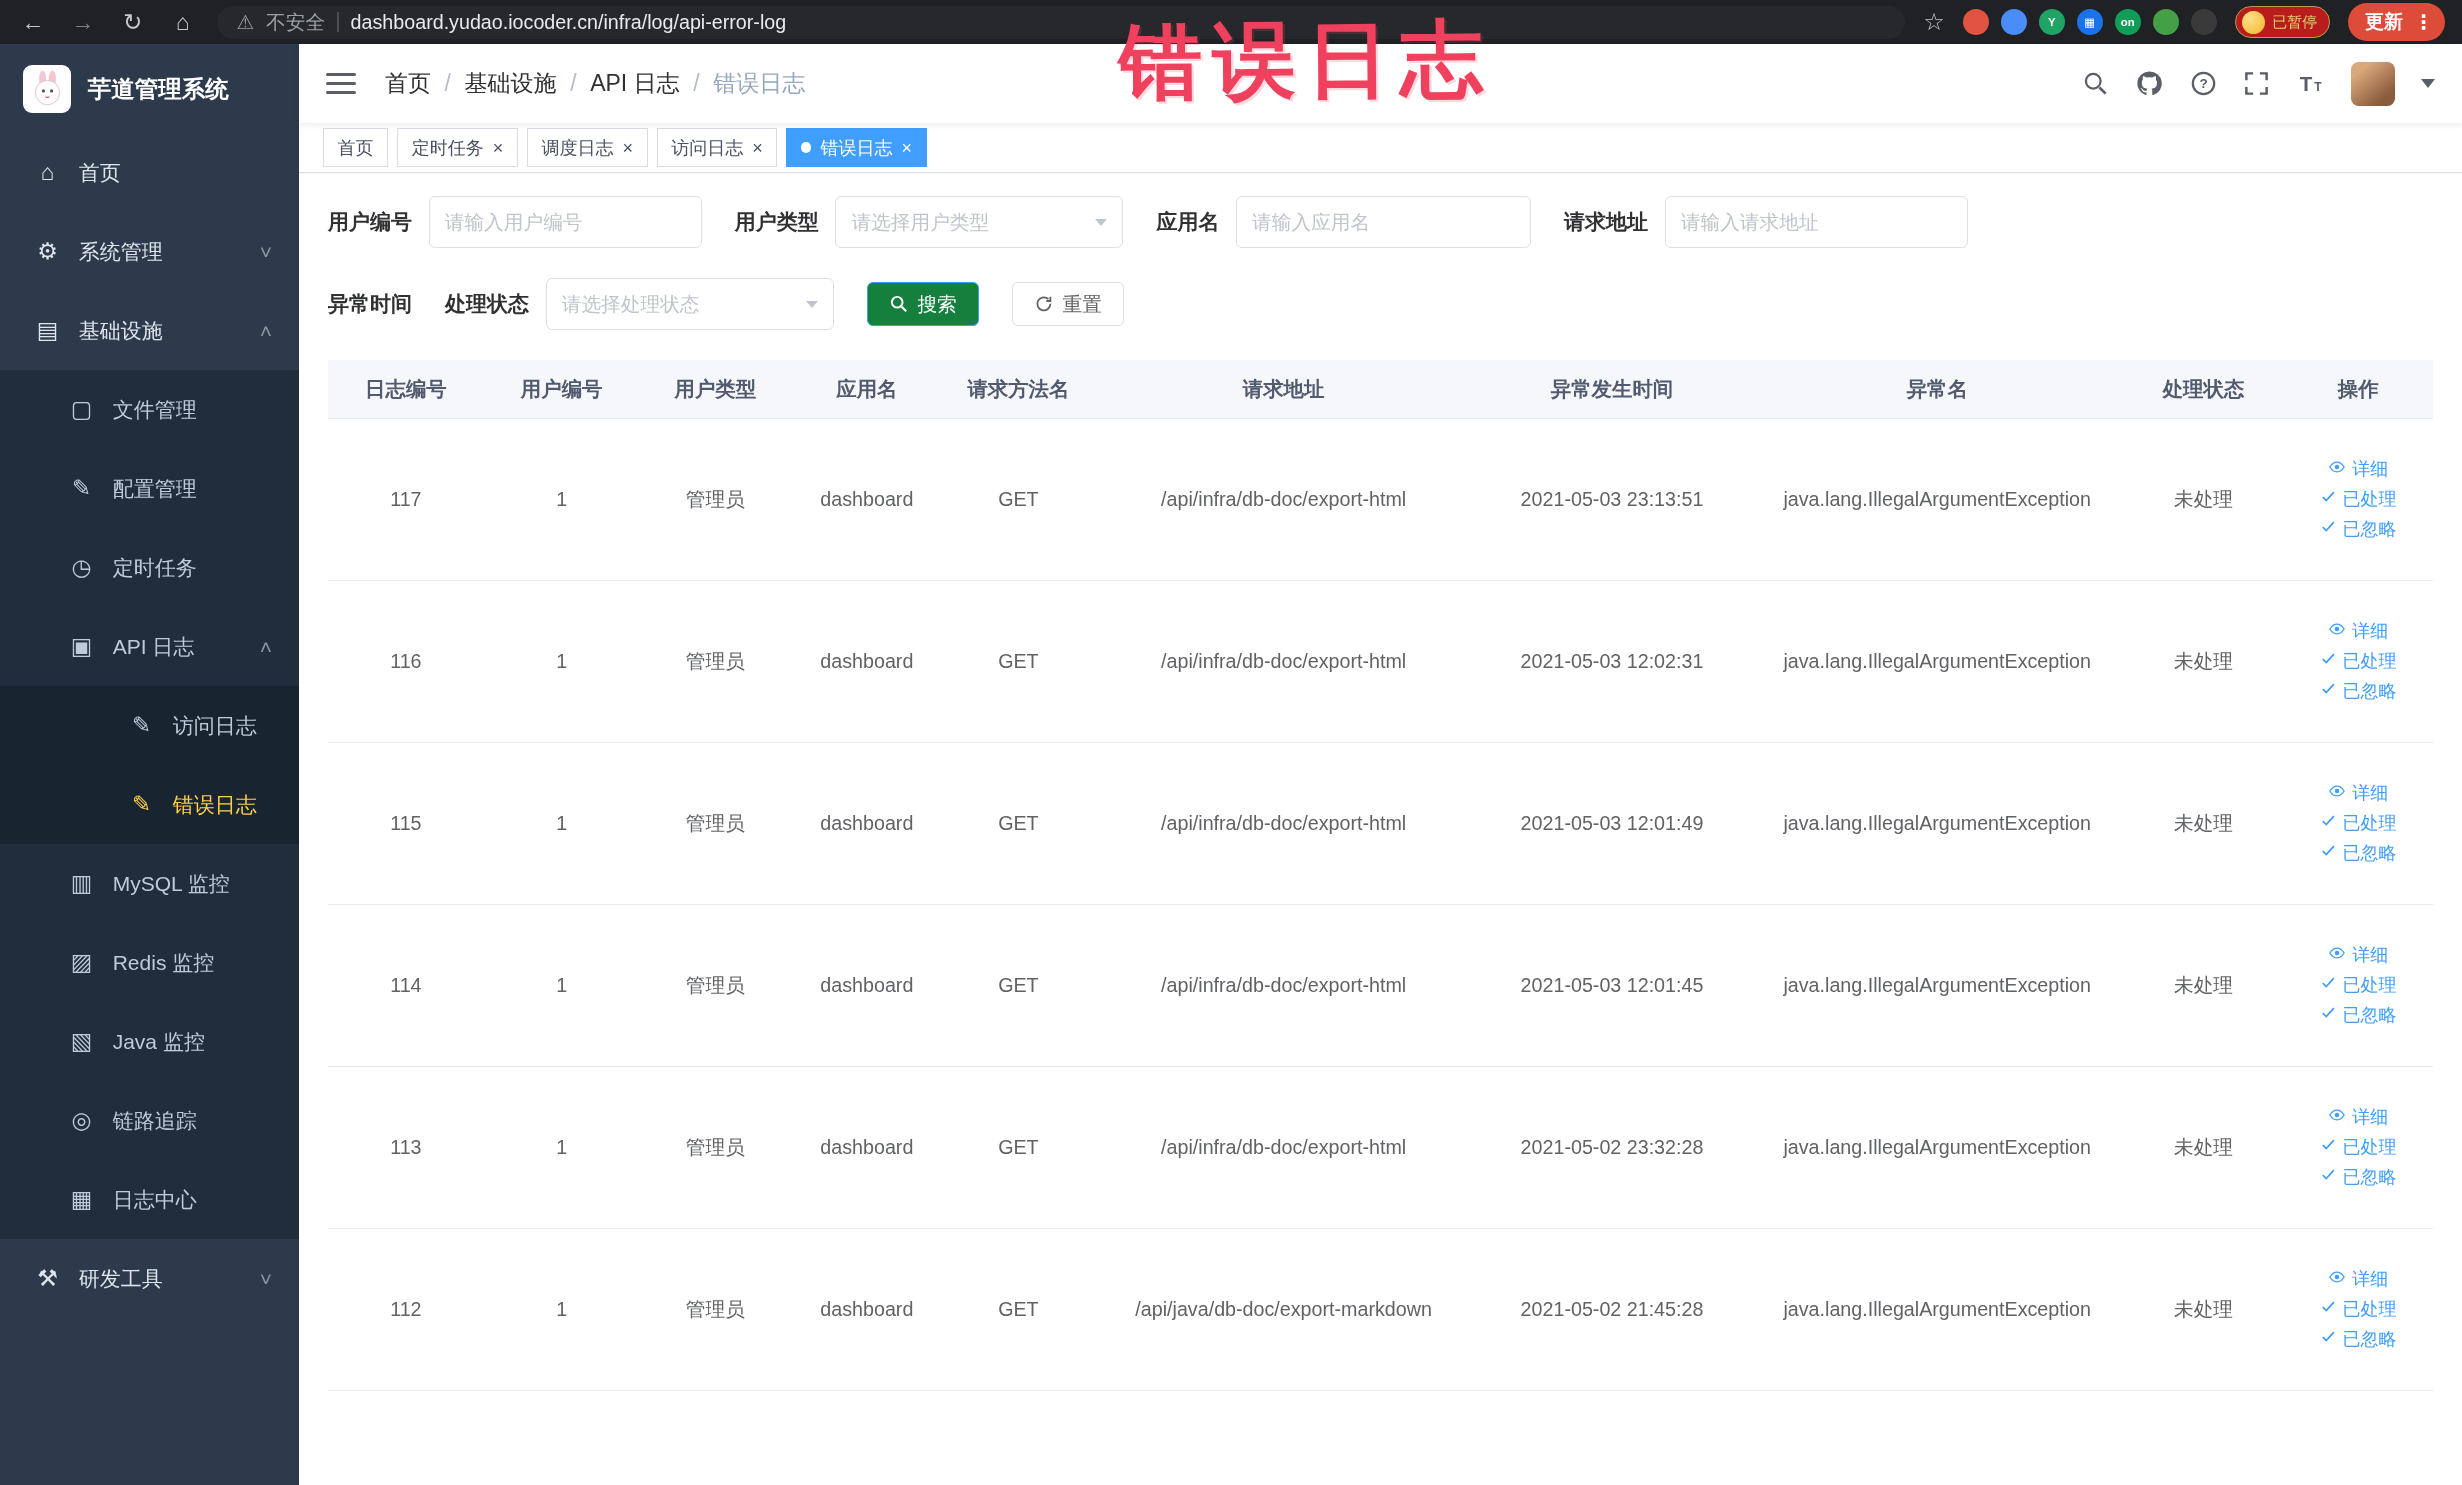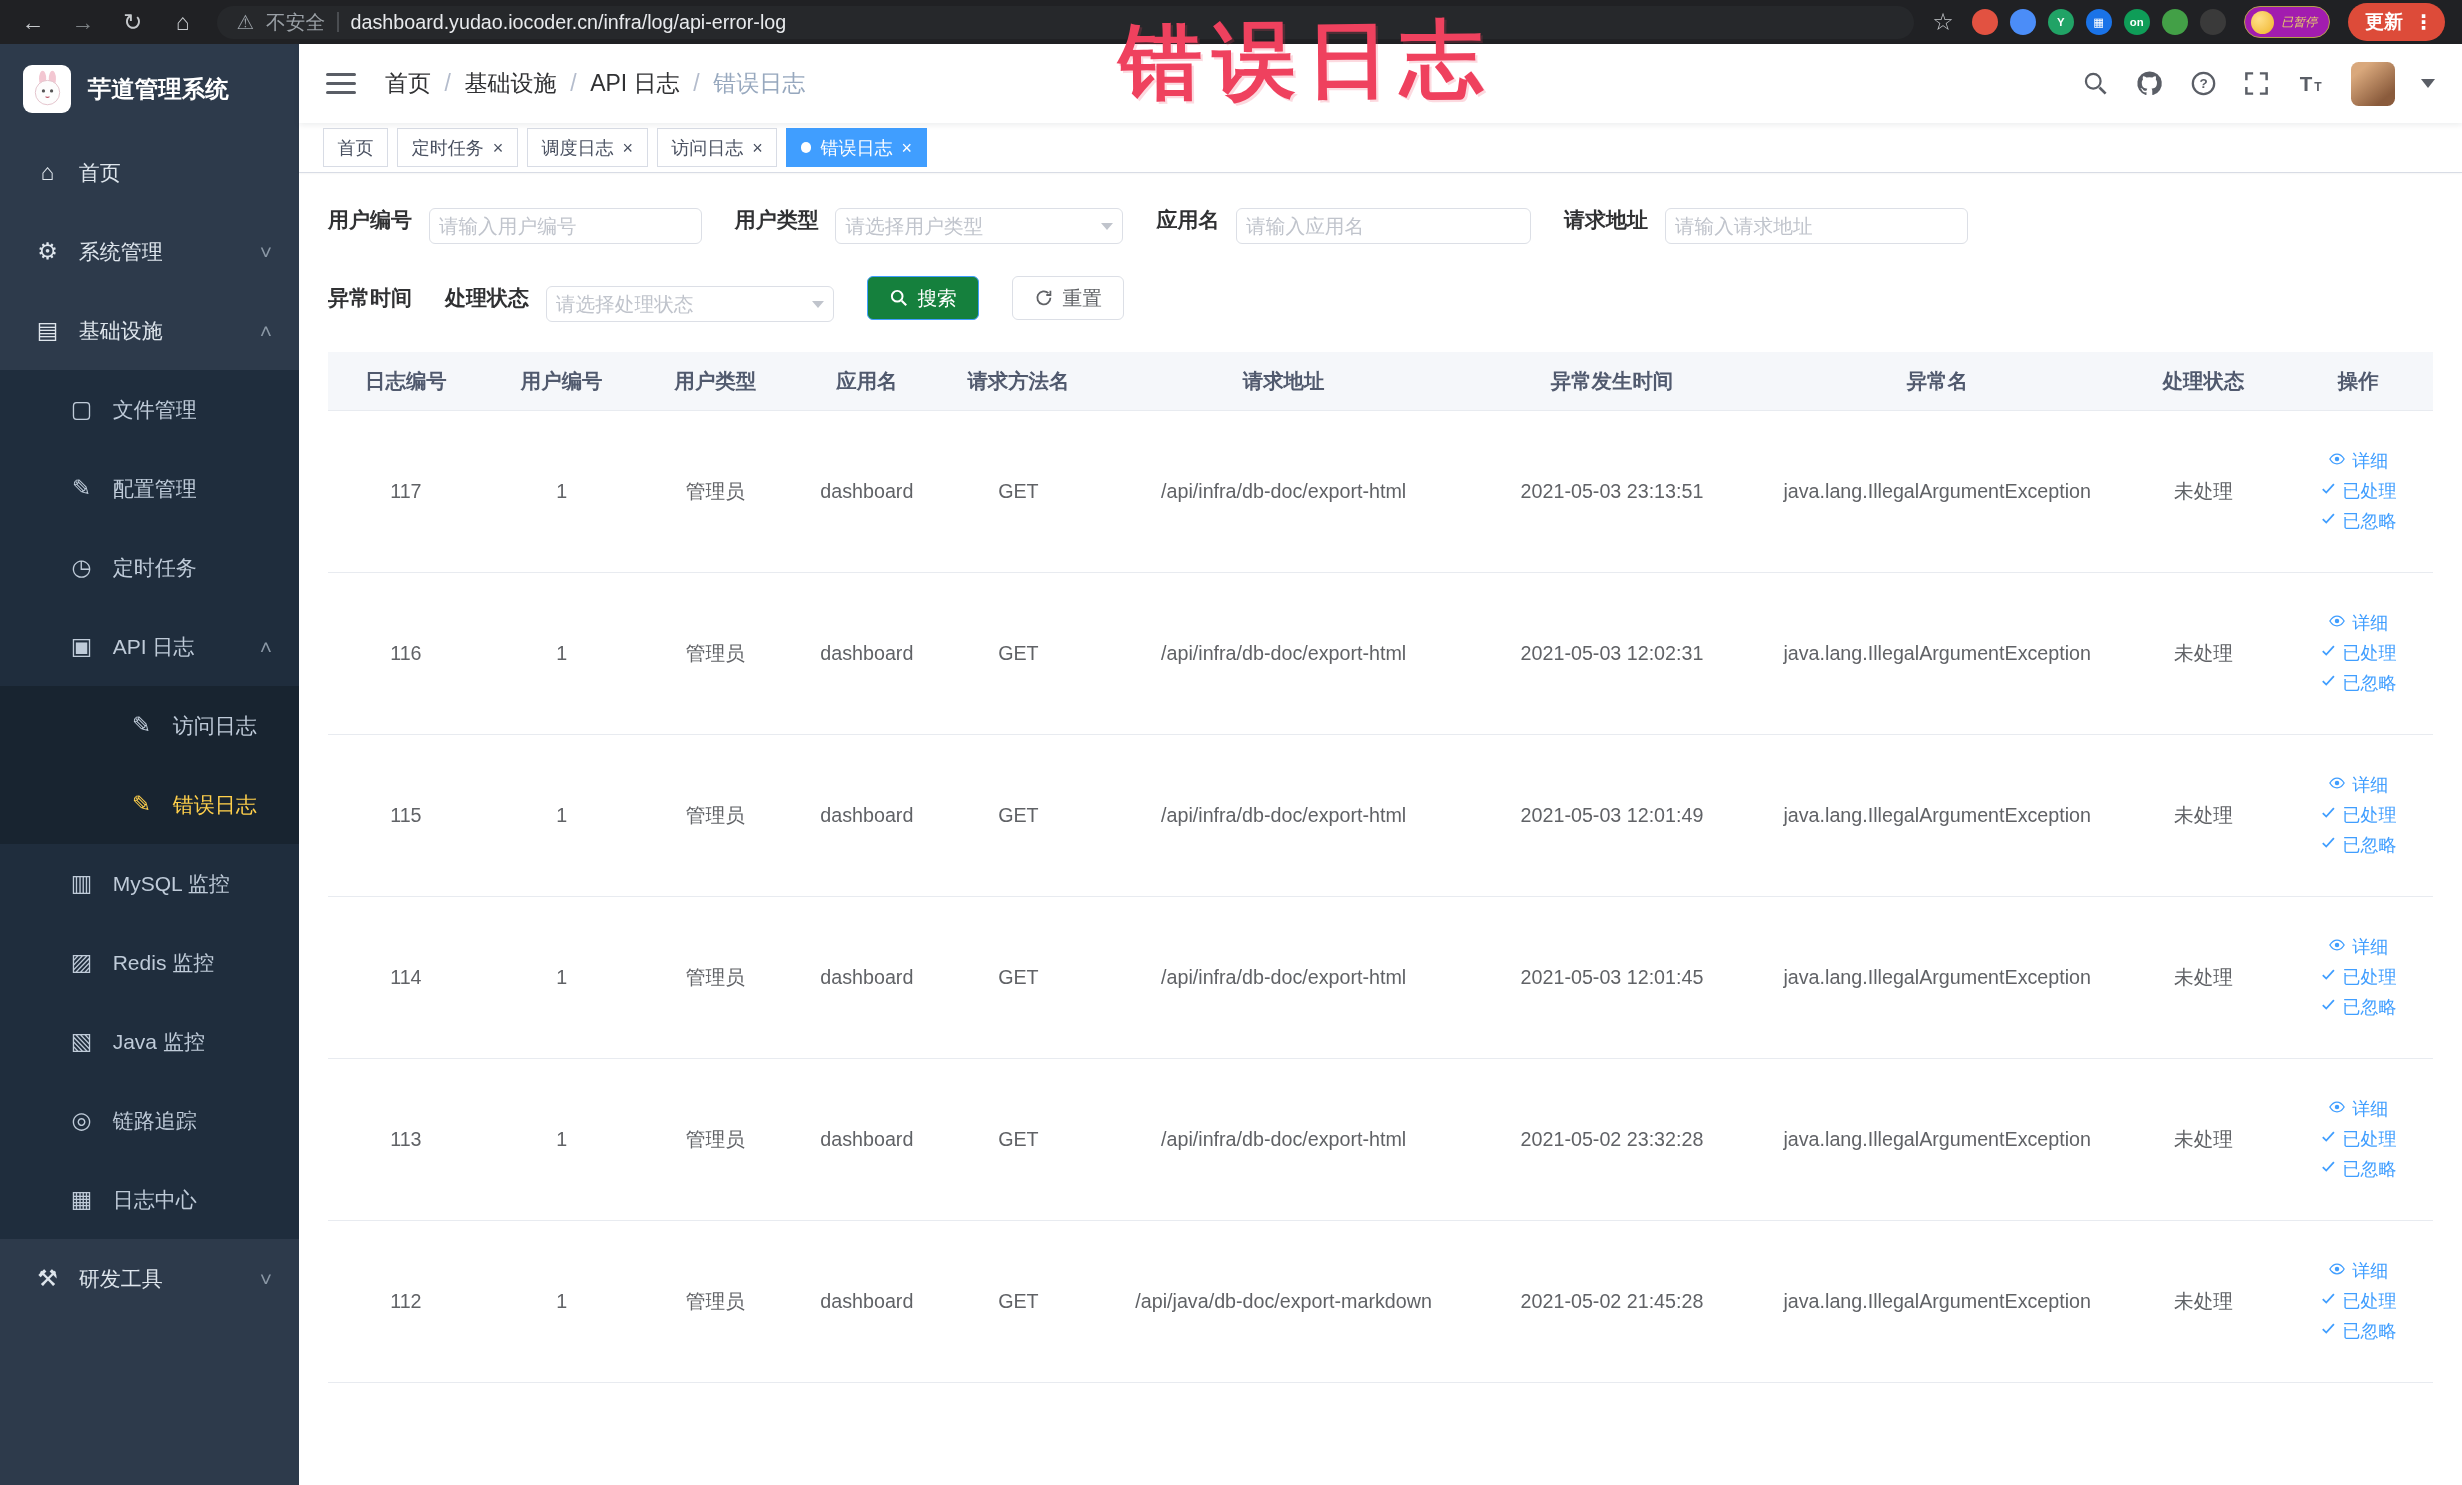--- a/index.html
+++ b/index.html
@@ -11,21 +11,21 @@
   .nav-ic { font-size: 23px; width: 32px; text-align: center; cursor: pointer; flex-shrink: 0; }
   .nav-ic.dim { color: #7d8285; }
   .url-zone { flex: 1; display: flex; align-items: center; gap: 12px; background: #26282b; height: 33px; border-radius: 18px; padding: 0 19.7px; min-width: 0; }
   .warn-ic { color: #9aa0a6; font-size: 19.7px; }
   .sec-label { color: #9aa0a6; font-size: 19.7px; }
   .url-divider { width: 1.5px; height: 19.7px; background: #4a4d51; }
   .url-text { color: #e8eaed; font-size: 19.7px; white-space: nowrap; overflow: hidden; }
   .star-ic { font-size: 24px; color: #c6c9cc; cursor: pointer; }
   .ext-wrap { display: flex; align-items: center; gap: 12px; }
   .ext-dot { width: 26px; height: 26px; border-radius: 50%; display: flex; align-items: center; justify-content: center; color: #fff; font-size: 11.4px; font-weight: bold; cursor: pointer; flex-shrink: 0; }
-  .paused-pill { display: flex; align-items: center; gap: 7.6px; border: 1.5px solid #b3a04a; background: #a21caf; color: #e7cf6a; border-radius: 19.7px; padding: 3.8px 12px 3.8px 6px; font-size: 12px; cursor: pointer; flex-shrink: 0; font-style: italic; }
+  .paused-pill { display: flex; align-items: center; gap: 7.6px; border: 1.5px solid #b3a04a; background: #b91c1c; color: #e7cf6a; border-radius: 19.7px; padding: 3.8px 12px 3.8px 6px; font-size: 15px; cursor: pointer; flex-shrink: 0; }
   .paused-face { width: 23px; height: 23px; border-radius: 50%; background: radial-gradient(circle at 35% 35%, #ffe08a, #f0b429); }
   .update-pill { display: flex; align-items: center; gap: 10.6px; background: #dd4b39; color: #fff; border-radius: 19.7px; padding: 6px 12px 6px 16.7px; font-size: 19px; font-weight: bold; cursor: pointer; flex-shrink: 0; }
   .kebab { font-size: 19.7px; }
 
   
   .app { display: flex; height: 1442px; }
   .sidebar { width: 299px; flex-shrink: 0; background: #2d3a4b; overflow: hidden; }
   .logo-row { height: 89px; display: flex; align-items: center; gap: 16.7px; padding: 0 23px; cursor: pointer; }
   .logo-img { width: 48px; height: 48px; background: #fff; border-radius: 9px; display: flex; align-items: center; justify-content: center; flex-shrink: 0; }
   .logo-title { color: #fff; font-size: 23.5px; font-weight: bold; white-space: nowrap; }
@@ -57,21 +57,21 @@
   .tag { height: 39px; display: inline-flex; align-items: center; gap: 9px; padding: 0 13.6px; border: 0.8px solid #d8dce5; background: #fff; color: #495060; font-size: 18px; cursor: pointer; }
   .tag .dot { width: 10.6px; height: 10.6px; border-radius: 50%; background: #fff; }
   .tag.active { background: #409eff; border-color: #409eff; color: #fff; }
   .tag .tag-close { font-size: 18px; line-height: 1; }
 
   
   .content { flex: 1; padding: 23px 29px 0 29px; background: #fff; overflow: hidden; }
   .filter-row { display: flex; align-items: center; gap: 33px; margin-bottom: 30px; }
   .field { display: flex; align-items: center; gap: 16.7px; }
   .field-label { font-size: 21px; font-weight: bold; color: #303133; white-space: nowrap; }
-  .el-input { position: relative; height: 36px; border: 0.8px solid #dcdfe6; border-radius: 6px; background: #fff; display: flex; align-items: center; padding: 0 9px; gap: 9px; margin-top: 12px; }
+  .el-input { position: relative; height: 52px; border: 0.8px solid #dcdfe6; border-radius: 6px; background: #fff; display: flex; align-items: center; padding: 0 15px; gap: 9px; }
   .el-input input { border: none; outline: none; width: 100%; font-size: 19.7px; color: #606266; background: transparent; font-family: inherit; }
   .el-input input::placeholder { color: #c0c4cc; }
   .sel-caret { width: 0; height: 0; border-left: 6.8px solid transparent; border-right: 6.8px solid transparent; border-top: 7.6px solid #c0c4cc; flex-shrink: 0; }
   .date-sep { color: #c0c4cc; font-size: 19.7px; flex-shrink: 0; }
   .date-input { text-align: center; }
   .btn { height: 44px; display: inline-flex; align-items: center; gap: 9px; border-radius: 6px; font-size: 19.7px; cursor: pointer; padding: 0 21px; }
   .btn-primary { background: #15803d; border: 0.8px solid #409eff; color: #fff; }
   .btn-default { background: #fff; border: 0.8px solid #dcdfe6; color: #606266; }
   .toolbar-row { display: flex; align-items: center; margin-bottom: 19.7px; }
   .btn-export { height: 41px; display: inline-flex; align-items: center; gap: 7.6px; padding: 0 18px; border-radius: 6px; background: #fdf6ec; border: 0.8px solid #f5dab1; color: #e6a23c; font-size: 19px; cursor: pointer; }

